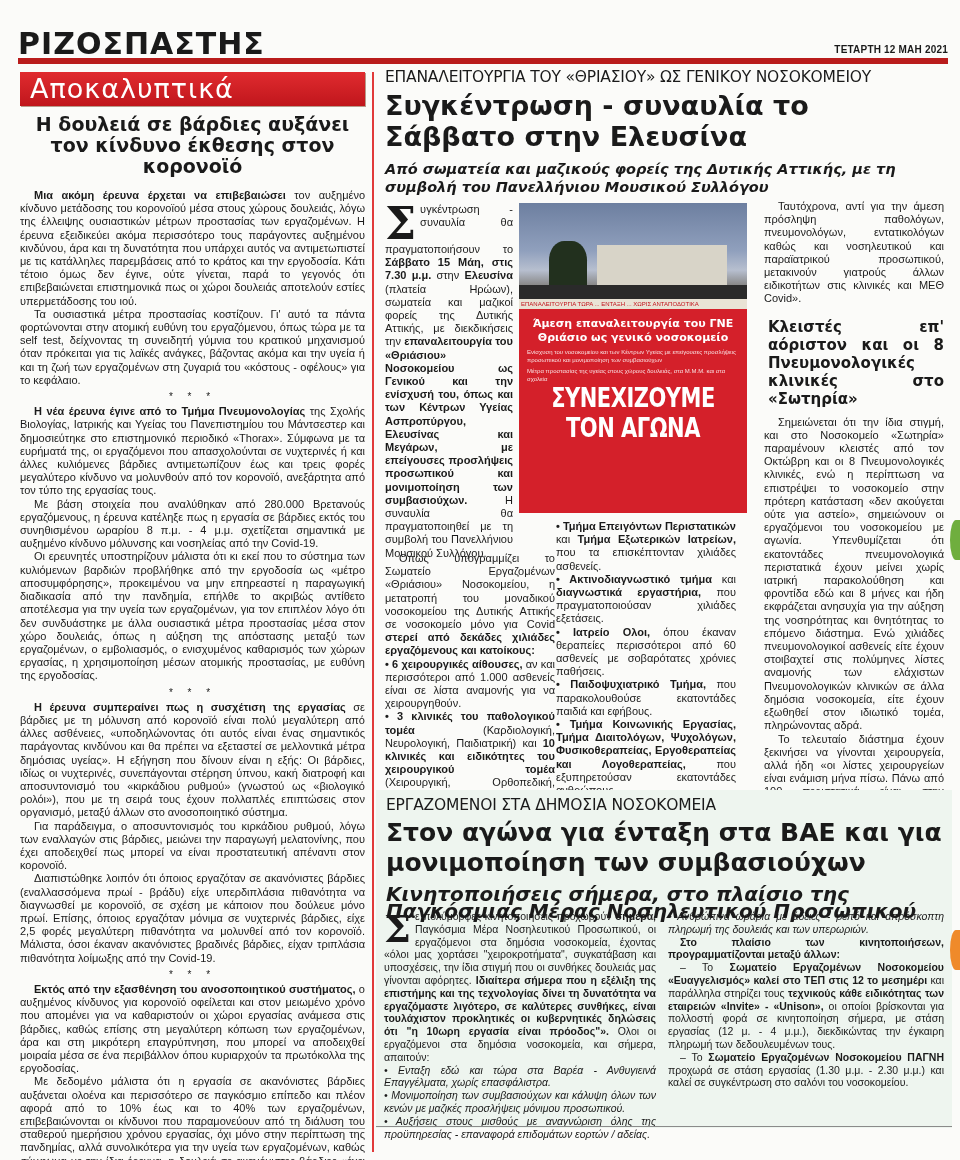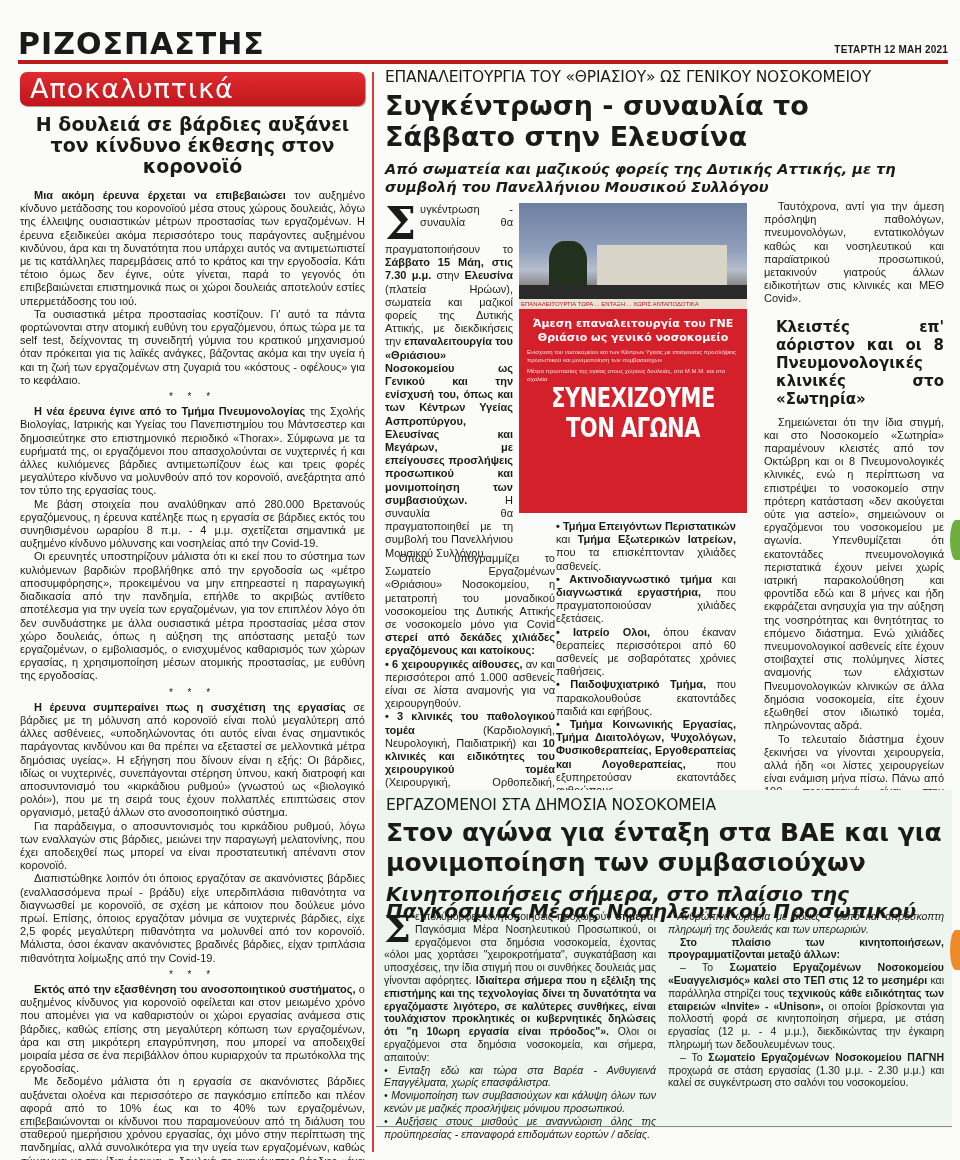--- a/index.html
+++ b/index.html
@@ -1,25 +1,25 @@
 <!DOCTYPE html>
 <html><head>
 <meta charset="utf-8">
 <style>
   * { box-sizing: border-box; margin: 0; padding: 0; }
   html, body { width: 960px; height: 1160px; background: #fbfbf9; overflow: hidden; }
   body { font-family: "Liberation Sans", sans-serif; color: #1a1a1a; position: relative; }
 
-  .masthead { position: absolute; left: 18px; top: 12px; width: 930px; height: 52px; border-bottom: 4px solid #b91c1c; }
+  .masthead { position: absolute; left: 18px; top: 12px; width: 930px; height: 52px; border-bottom: 6px solid #b91c1c; }
   .logo { position: absolute; left: 0; top: 14px; font-family: "DejaVu Sans", sans-serif; font-weight: bold; font-size: 30px; letter-spacing: 1px; color: #1a1a1a; }
   .date { position: absolute; right: 0; top: 32px; font-size: 10px; font-weight: bold; letter-spacing: 0.2px; }
 
   
   .col-left { position: absolute; left: 20px; top: 72px; width: 345px; }
-  .section-banner { background: linear-gradient(#e02b2f, #c0161c); color: #fff; height: 34px; padding: 0 10px; font-size: 27px; letter-spacing: 1px; line-height: 34px; font-family: "DejaVu Sans", sans-serif; box-shadow: 1px 1px 0 #b89c8c; border-radius: 7px; }
+  .section-banner { background: linear-gradient(#e02b2f, #c0161c); color: #fff; height: 34px; padding: 0 10px; font-size: 27px; letter-spacing: 1px; line-height: 34px; font-family: "DejaVu Sans", sans-serif; box-shadow: 1px 1px 0 #b89c8c; }
   .left-title { font-family: "DejaVu Sans", sans-serif; font-weight: bold; font-size: 19px; line-height: 21px; text-align: center; margin: 8px 0 12px 0; }
   .body-text { font-size: 11px; line-height: 13.2px; text-align: justify; hyphens: auto; }
   .body-text p { text-indent: 14px; }
   .body-text b { font-weight: bold; }
   .stars { text-align: center; font-size: 10px; letter-spacing: 6px; margin: 3px 0 2px 0; }
   .left-rule { position: absolute; left: 20px; top: 1128px; width: 345px; border-top: 1px solid #8a8a8a; }
 
   
   .red-rule { position: absolute; left: 372px; top: 72px; width: 2px; height: 1080px; background: #e13a3a; }
   .kicker { font-family: "DejaVu Sans", sans-serif; font-size: 15.5px; letter-spacing: -0.2px; font-weight: normal; }
@@ -40,21 +40,21 @@
   .poster-photo { height: 96px; background: linear-gradient(#6d7fa0 0%, #90a0bd 50%, #b7bfcf 70%, #8a8a8a 85%, #2e2e2e 100%); position: relative; }
   .poster-photo .building { position: absolute; left: 78px; top: 42px; width: 130px; height: 40px; background: #d8d4c8; }
   .poster-photo .trees { position: absolute; left: 30px; top: 38px; width: 38px; height: 48px; background: #22301e; border-radius: 40% 40% 0 0; }
   .poster-photo .crowd { position: absolute; left: 0; bottom: 0; width: 100%; height: 14px; background: #2a2a2a; }
   .poster-banner { height: 10px; background: #e9e3d5; font-size: 6px; color: #c1121a; white-space: nowrap; overflow: hidden; line-height: 10px; padding-left: 2px; }
   .poster-bottom { padding: 8px 8px 0 8px; color: #fff; text-align: center; }
   .poster-demand { font-family: "DejaVu Sans", sans-serif; font-weight: bold; font-size: 11px; line-height: 14px; }
   .poster-small { font-size: 6px; line-height: 7.5px; text-align: left; margin-top: 4px; opacity: 0.85; }
   .poster-slogan { font-family: "DejaVu Sans", sans-serif; font-weight: bold; font-size: 21px; letter-spacing: -0.5px; margin-top: 6px; transform: scaleY(1.25); }
 
-  .subhead2 { font-family: "DejaVu Sans", sans-serif; font-weight: bold; font-size: 15px; line-height: 18px; margin: 12px 0 8px 12px; }
+  .subhead2 { font-family: "DejaVu Sans", sans-serif; font-weight: bold; font-size: 15px; line-height: 18px; margin: 12px 0 8px 4px; }
 
   
   .art2 { position: absolute; left: 376px; top: 790px; width: 576px; height: 338px; background: #eef5ef; }
   .art2-head { position: absolute; left: 10px; top: 6px; width: 560px; }
   .art2 .headline { font-size: 25px; line-height: 30px; }
   .art2 .subhead { font-size: 20px; line-height: 17px; }
   .art2-col { position: absolute; font-size: 10.5px; line-height: 12.8px; text-align: justify; }
   .art2-col p { text-indent: 12px; }
   .art2-col p.noindent { text-indent: 0; }
   .art2-col .it { font-style: italic; }

